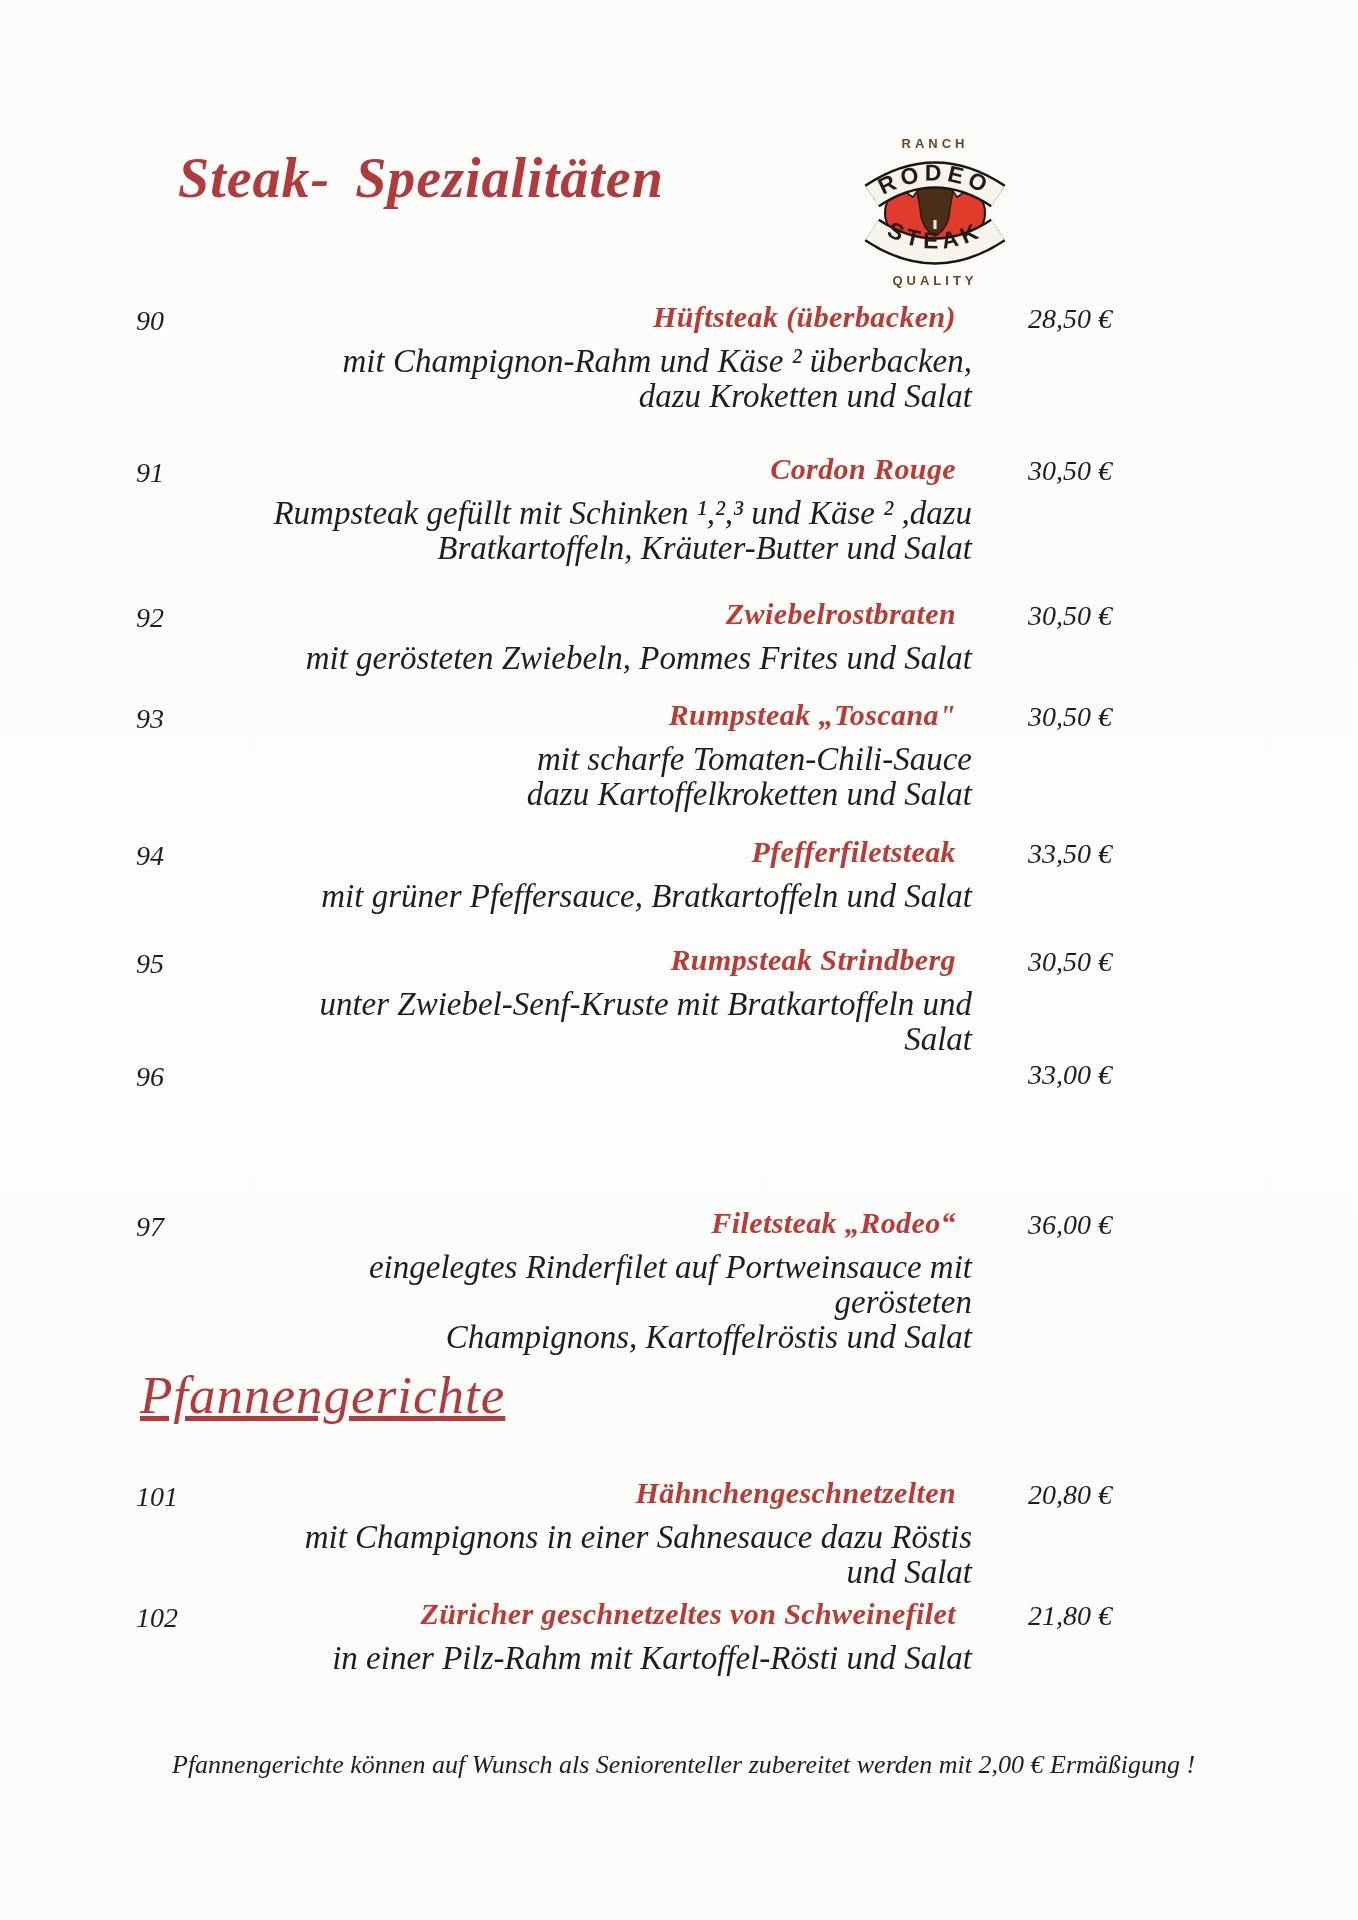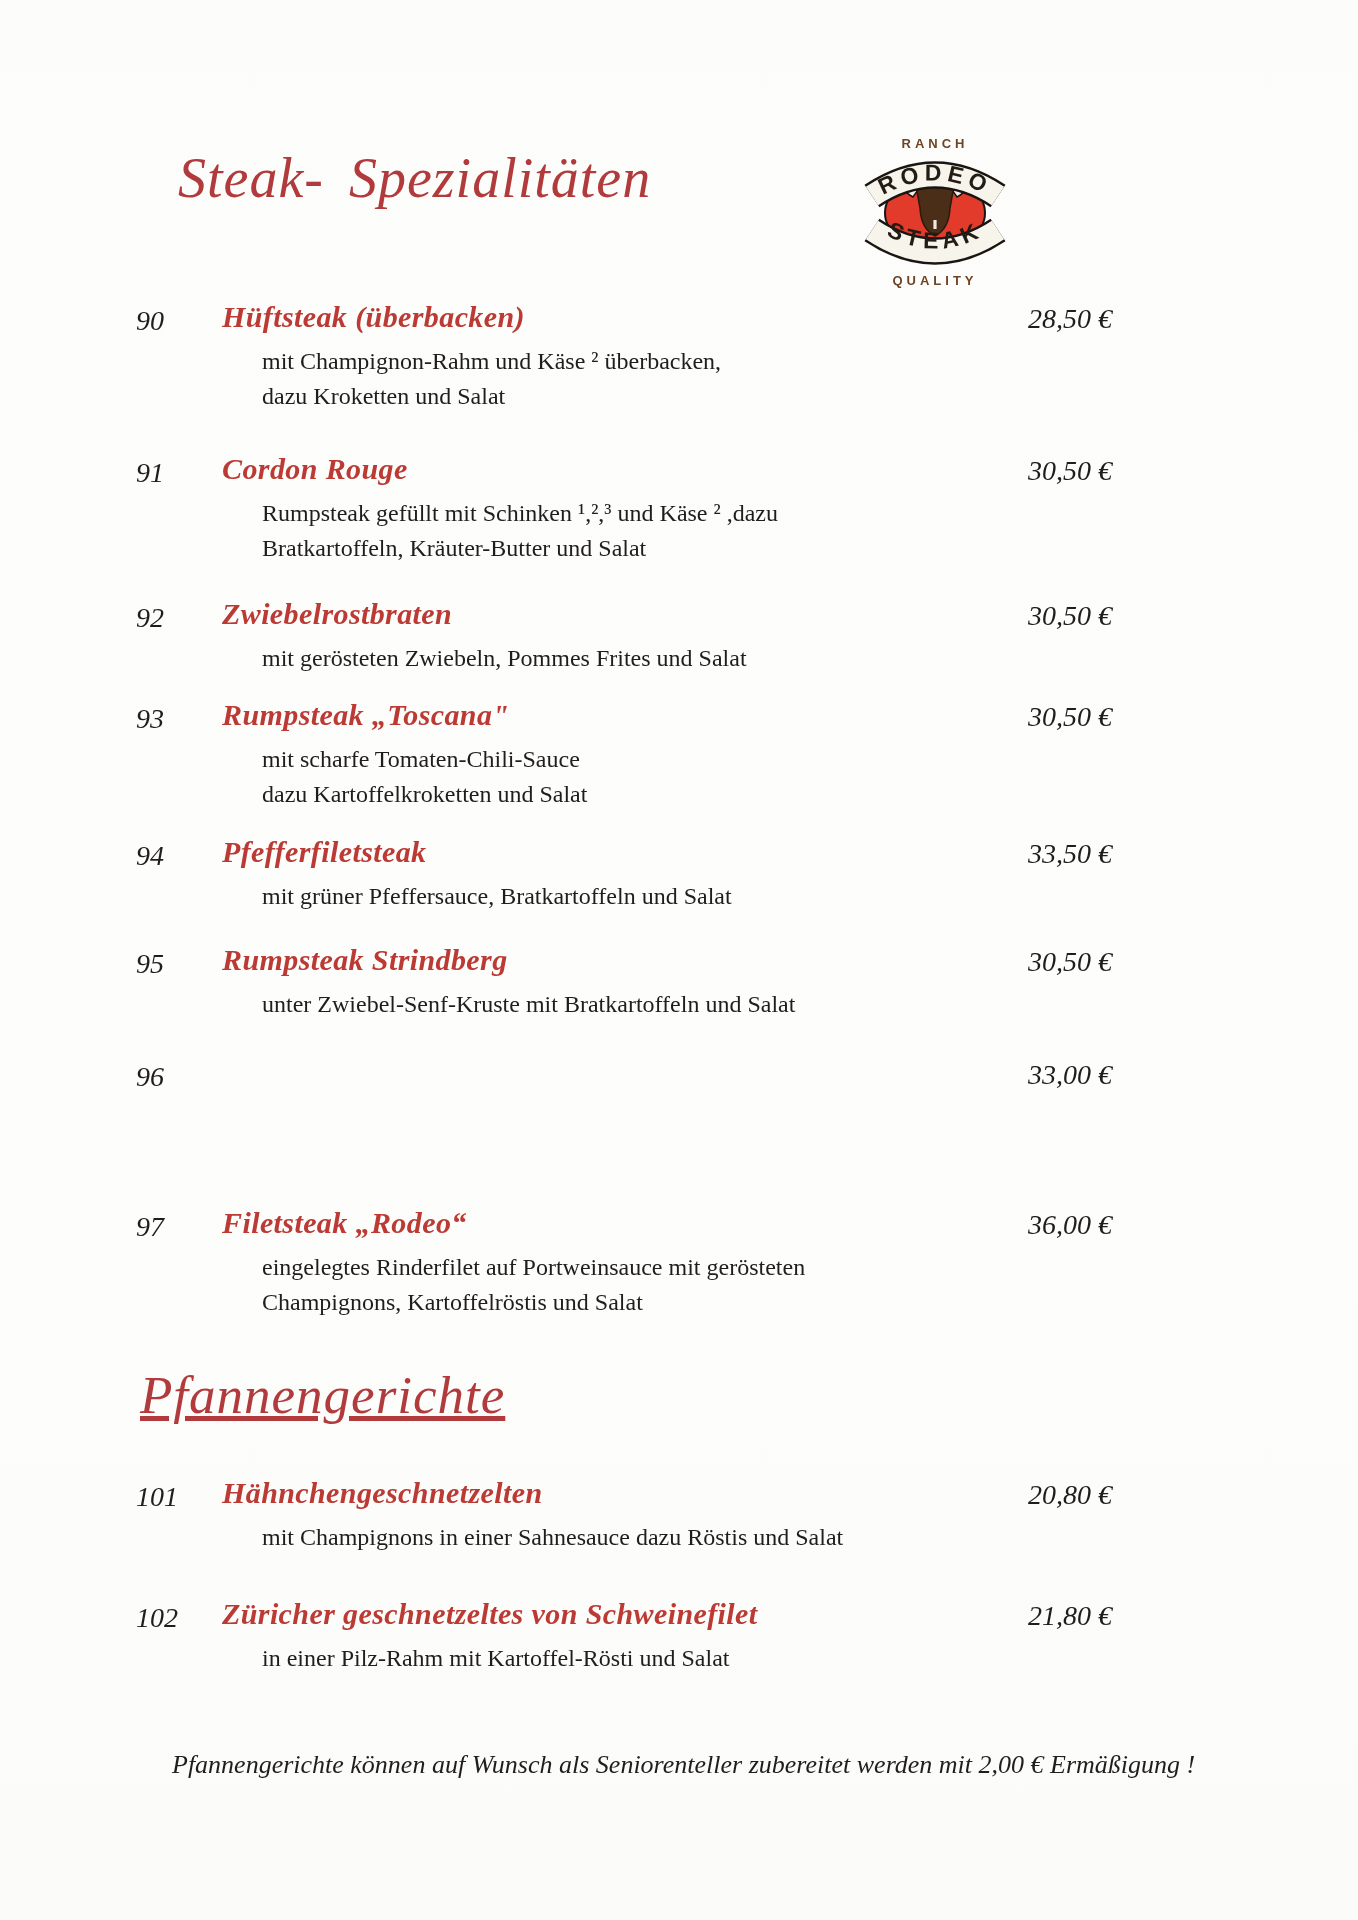--- a/index.html
+++ b/index.html
@@ -7,45 +7,45 @@
     position:relative;
     width:1358px; height:1920px;
     margin:0 auto;
     background:linear-gradient(180deg,#fcfcfa 0%,#fdfdfc 55%,#fbfbf9 100%);
     overflow:hidden;
     font-family:"Liberation Serif","DejaVu Serif",serif;
     color:#1d1b19;
   }
   .title {
     position:absolute; left:178px; top:148px; margin:0;
-    font-size:56px; line-height:1.1; font-style:italic; font-weight:normal;
+    font-size:56px; line-height:1.1; font-style:italic; font-weight:bold;
     color:#b13a3c; word-spacing:10px; letter-spacing:1px;
     white-space:nowrap;
   }
   .logo { position:absolute; left:860px; top:134px; width:150px; height:156px; }
   .logo svg { width:100%; height:100%; display:block; }
   .lg-small { font-family:"Liberation Sans","DejaVu Sans",sans-serif; font-weight:bold; }
 
   .mi { position:absolute; left:0; width:1358px; }
   .mi-num {
     position:absolute; left:136px; top:5px;
     font-style:italic; font-size:28px; color:#201e1c;
   }
-  .mi-body { margin-left:222px; width:750px; }
+  .mi-body { margin-left:222px; width:750px;text-align:right; }
   .mi-nameline { margin-bottom:10px; white-space:nowrap; }
   .mi-name {
     font-style:italic; font-weight:bold; font-size:30px;
     color:#bc3a34; letter-spacing:0.4px;
   }
   .mi-size {
     font-style:italic; font-weight:bold; font-size:25px;
     color:#bc3a34; margin-left:16px;
   }
   .mi-desc {
-    font-size:24px; line-height:35px; color:#201e1c;margin-left:40px;
+    font-style:italic; font-size:33px; line-height:35px; color:#201e1c;margin-left:40px;
   }
   .mi-price {
     position:absolute; right:246px; top:3px;
     font-style:italic; font-size:28px; color:#201e1c; white-space:nowrap;
   }
   .section-heading {
     position:absolute; left:140px; top:1366px; width:780px; margin:0;
     text-align:left;
     font-size:53px; line-height:1.1; font-style:italic; font-weight:normal;
     color:#b13a3c; letter-spacing:1px;text-decoration:underline;

